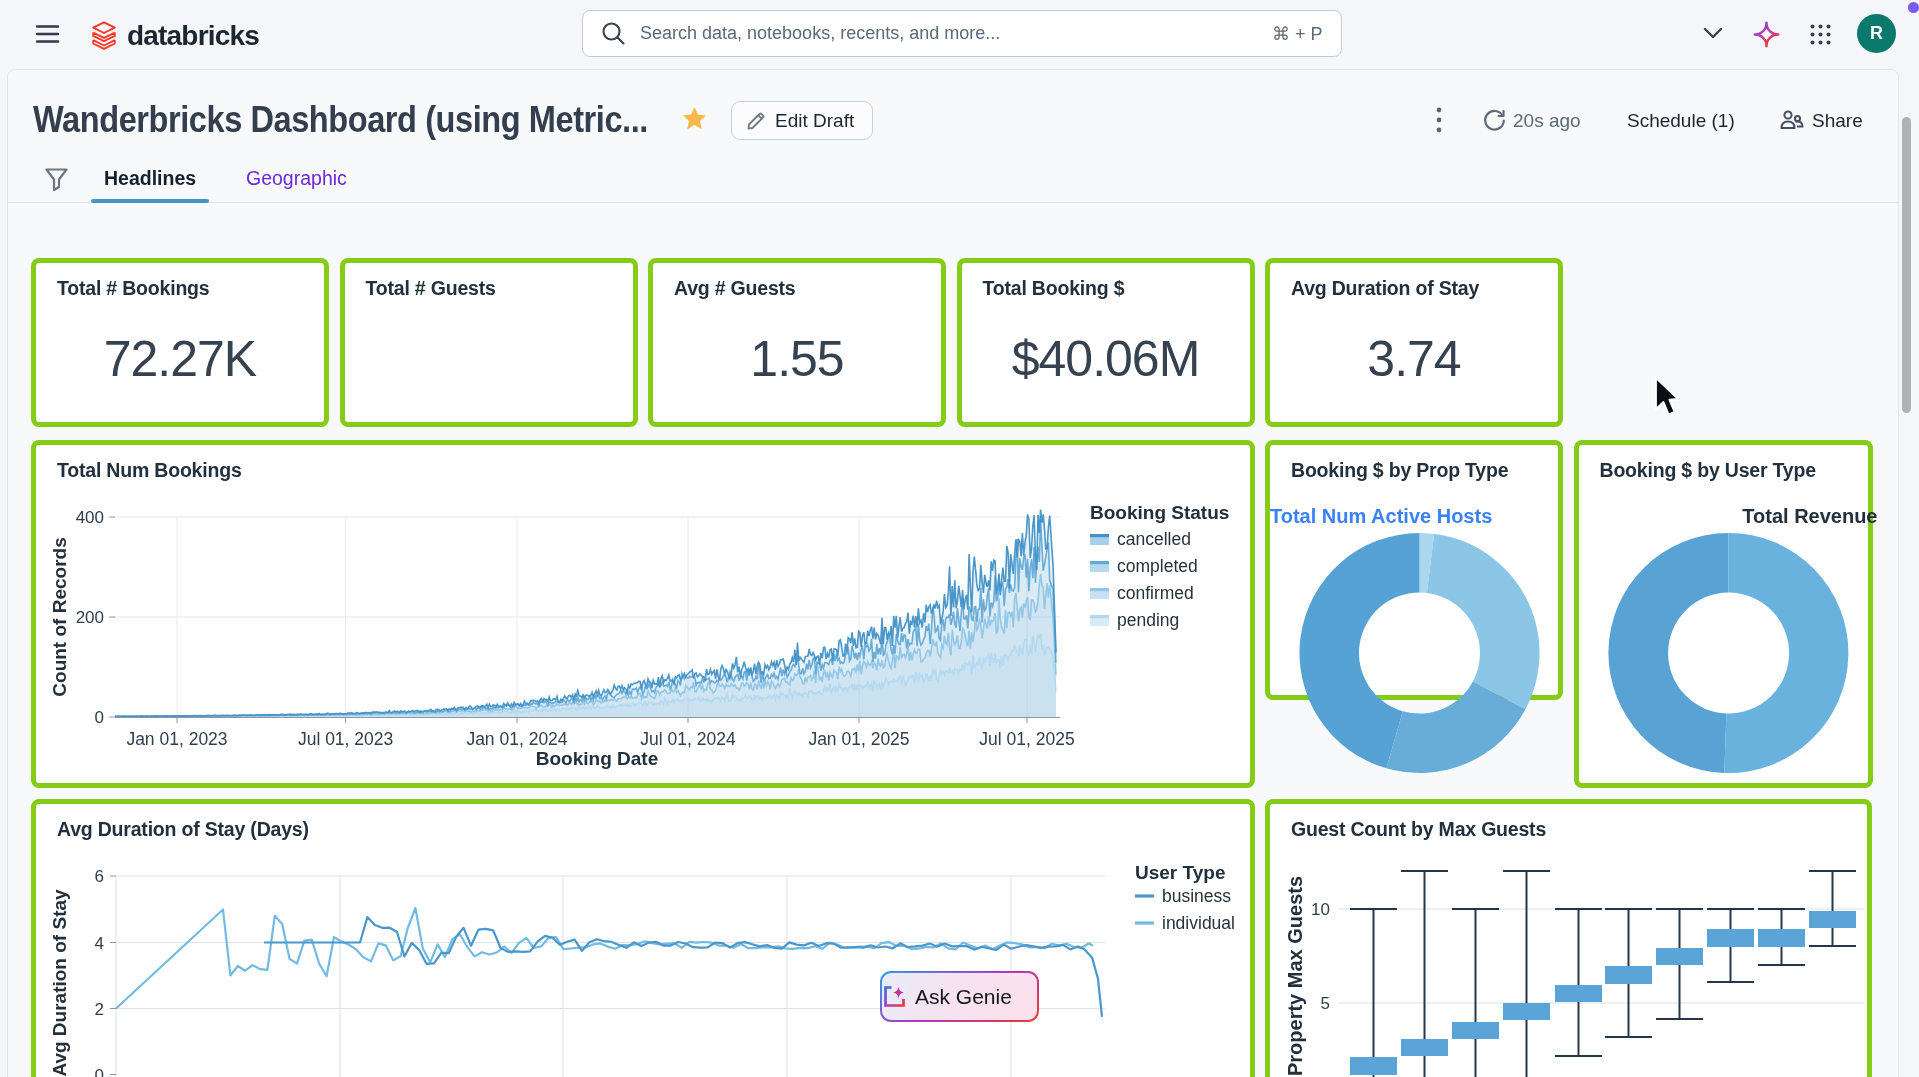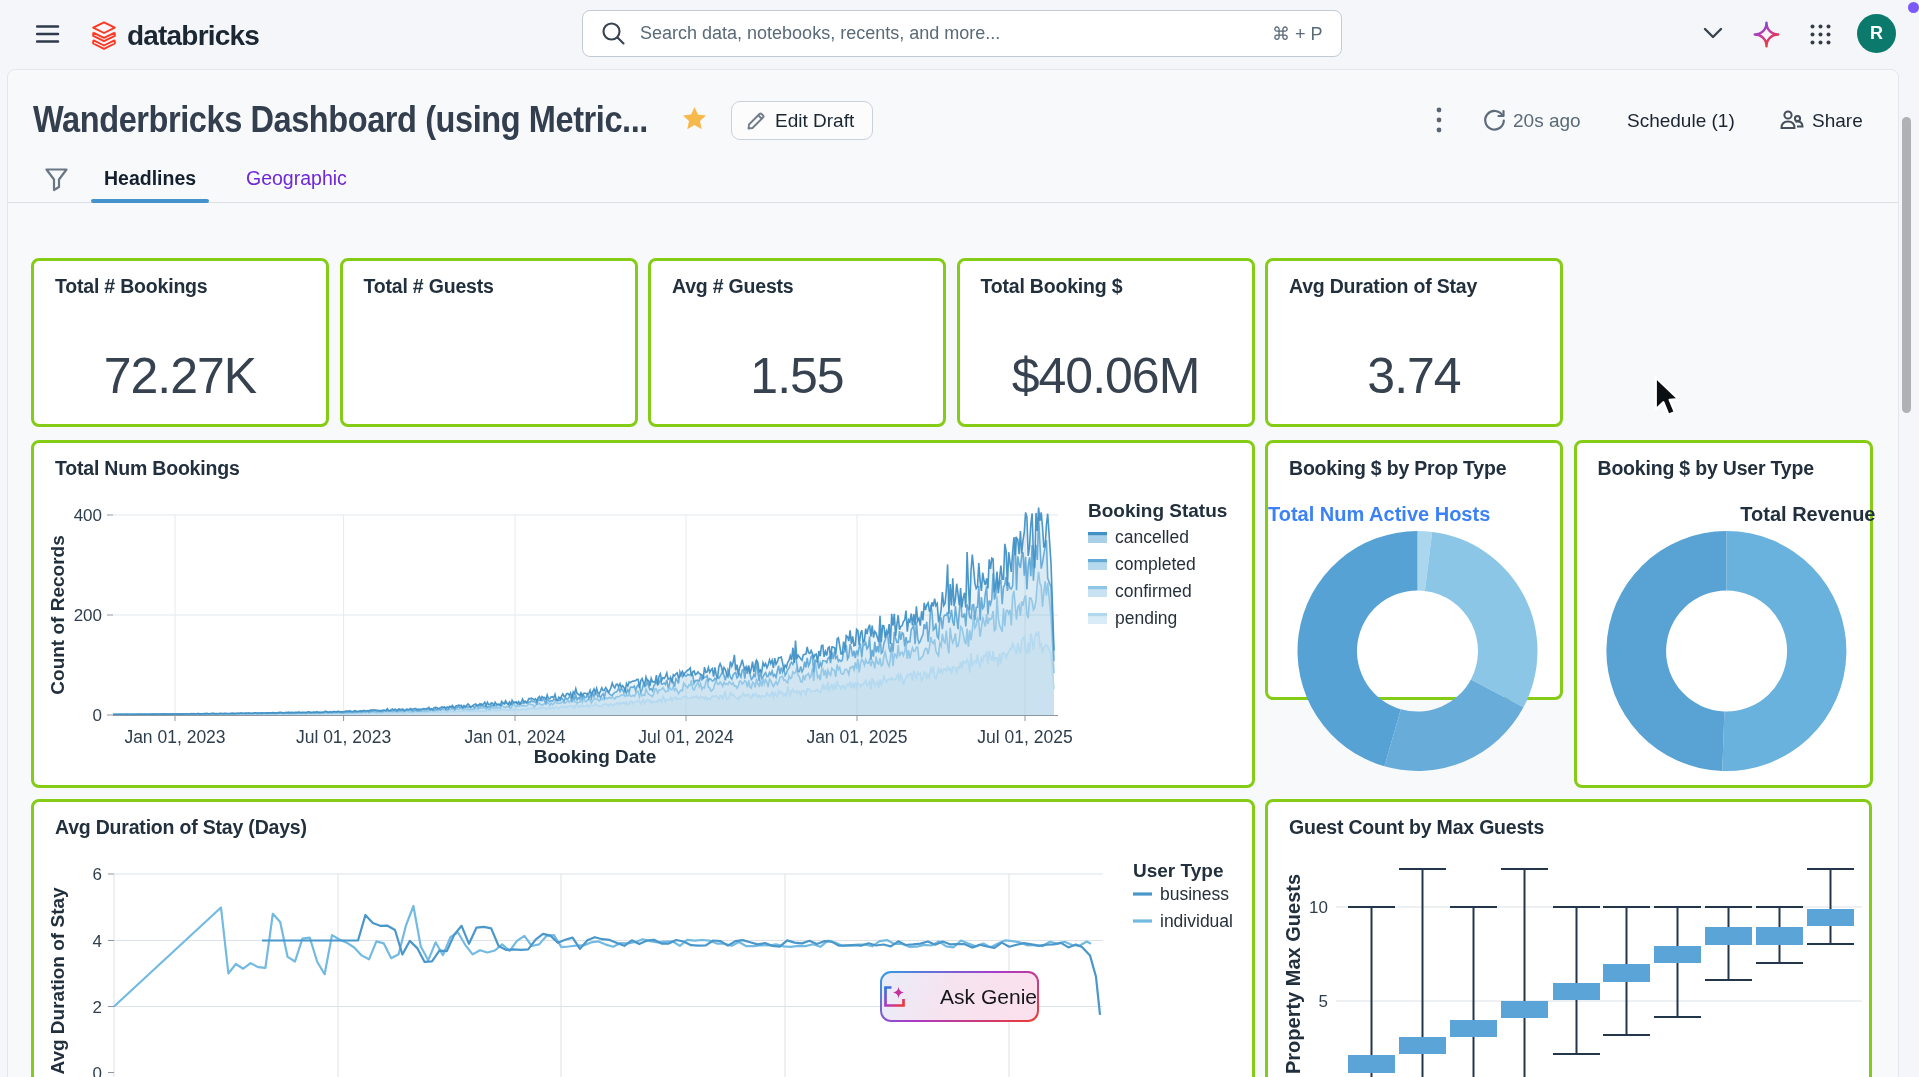--- a/index.html
+++ b/index.html
@@ -1,19 +1,19 @@
 <!DOCTYPE html>
 <html><head><meta charset="utf-8"><style>
 * { margin:0; padding:0; box-sizing:border-box; }
 html,body { width:1919px; height:1077px; overflow:hidden; font-family:"Liberation Sans",sans-serif; background:#F5F6F9; }
 .abs { position:absolute; }
 .panel { position:absolute; left:7px; top:69px; width:1892px; height:1100px; background:#F8F9FB; border:1px solid #E3E6EB; border-radius:8px 8px 0 0; }
-.card { position:absolute; background:#FFFFFF; border:3px solid #84cc16; border-radius:8px; }
+.card { position:absolute; background:#FFFFFF; border:5px solid #84cc16; border-radius:8px; }
 .ctitle { position:absolute; left:21px; top:14px; font-size:19.5px; font-weight:bold; color:#22303E; letter-spacing:-0.2px; white-space:nowrap; }
-.kval { position:absolute; left:0; right:0; top:71px; line-height:50px; text-align:center; font-size:50px; color:#36424F; letter-spacing:-1px;margin-top:19px; }
+.kval { position:absolute; left:0; right:0; top:71px; line-height:50px; text-align:center; font-size:50px; color:#36424F; letter-spacing:-1px; }
 .toptext { color:#5A6A79; font-size:18px; }
 </style></head>
 <body>
 
 <svg class="abs" style="left:36px;top:23px" width="24" height="22" viewBox="0 0 24 22">
 <g stroke="#2F3B4C" stroke-width="2.5" stroke-linecap="round">
       <line x1="1" y1="3.5" x2="22" y2="3.5"></line>
       <line x1="1" y1="11" x2="22" y2="11"></line>
       <line x1="1" y1="18.5" x2="22" y2="18.5"></line>
     </g>
@@ -226,21 +226,21 @@
       <text x="30" y="179" text-anchor="middle" font-size="19" font-weight="bold" fill="#22303E" transform="rotate(-90 30 179)">Avg Duration of Stay</text>
       <text x="1099" y="75" font-size="19" font-weight="bold" fill="#22303E">User Type</text>
       <line x1="1099" y1="92" x2="1118" y2="92" stroke="#4A97CB" stroke-width="3.2"></line>
       <text x="1126" y="98" font-size="17.5" fill="#27313C">business</text>
       <line x1="1099" y1="119" x2="1118" y2="119" stroke="#72BAE2" stroke-width="3.2"></line>
       <text x="1126" y="125" font-size="17.5" fill="#27313C">individual</text>
     </svg>
 </div>
 
 <div class="abs" style="left:880px;top:971px;width:159px;height:51px;border-radius:11px;background:linear-gradient(150deg,#2D9FE4,#A93BC8 48%,#EF3B2E);padding:2px">
-<div style="width:100%;height:100%;border-radius:9px;background:linear-gradient(110deg,#E9EDF8 0%,#F6E3F0 42%,#FBE0EC 100%);display:flex;align-items:center;justify-content:space-between">
+<div style="width:100%;height:100%;border-radius:9px;background:linear-gradient(110deg,#E9EDF8 0%,#F6E3F0 42%,#FBE0EC 100%);display:flex;align-items:center;justify-content:flex-start">
 <svg width="25" height="25" viewBox="0 0 25 25" style="margin-right:8px">
 <defs>
           <linearGradient id="gb" x1="0" y1="0" x2="1" y2="1">
             <stop offset="0" stop-color="#2D78E0"></stop>
             <stop offset="0.55" stop-color="#B535BE"></stop>
             <stop offset="1" stop-color="#EF3B2E"></stop>
           </linearGradient>
         </defs>
 <path d="M9.5 3.5 L3.5 3.5 L3.5 21.5 L21.5 21.5 L21.5 15" fill="none" stroke="url(#gb)" stroke-width="2.7"></path>
 <path d="M16.5 1.5 C16.5 6.2 14.2 8.5 9.5 8.5 C14.2 8.5 16.5 10.8 16.5 15.5 C16.5 10.8 18.8 8.5 23.5 8.5 C18.8 8.5 16.5 6.2 16.5 1.5 Z" fill="#C6309E"></path>

